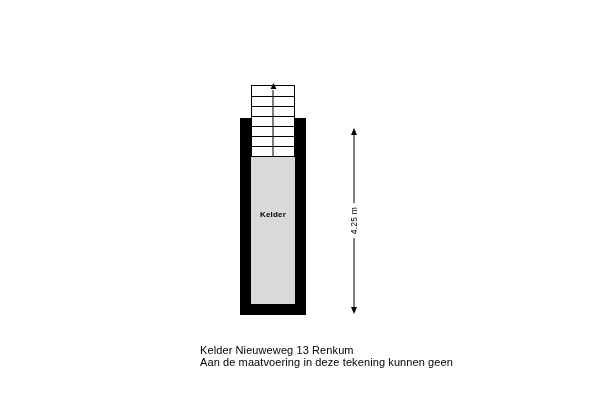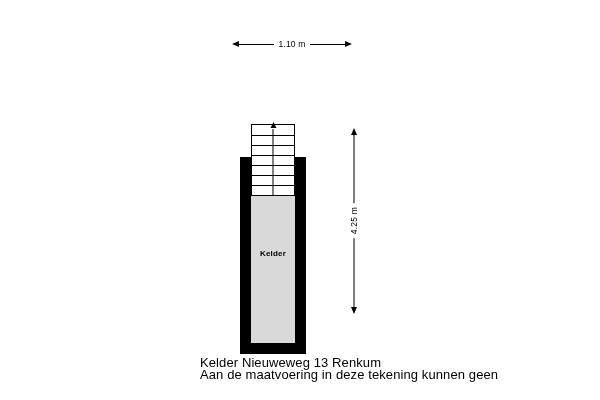--- a/index.html
+++ b/index.html
@@ -121,21 +121,20 @@
     white-space: nowrap;
   }
 
   
   .plan {
     position: absolute;
     left: 240px;
     top: 85px;
     width: 66px;
     height: 230px;
-    margin-top: 39px;
   }
 
   
   .walls {
     position: absolute;
     left: 0;
     top: 33px;
     width: 66px;
     height: 197px;
     background: #000000;
@@ -202,41 +201,34 @@
     border-bottom: 6px solid #000;
     transform: translate(-50%, -100%);
   }
 
   
   .caption {
     position: absolute;
     left: 200px;
     top: 345px;
     width: 300px;
-    font-size: 13px;
+    font-size: 11px;
     line-height: 11.5px;
     color: #000;
     letter-spacing: 0.1px;
-    margin-top: 12px;
   }
   .caption div {
     white-space: nowrap;
   }
 </style>
 </head>
 <body>
 
 <div id="canvas">
 
-  <div class="dim-top">
-    <div class="line"></div>
-    <div class="arrow-l"></div>
-    <div class="arrow-r"></div>
-    <div class="label">1.10 m</div>
-  </div>
 
   <div class="dim-right">
     <div class="line"></div>
     <div class="arrow-t"></div>
     <div class="arrow-b"></div>
     <div class="label">4.25 m</div>
   </div>
 
   <div class="plan">
     <div class="walls"></div>

